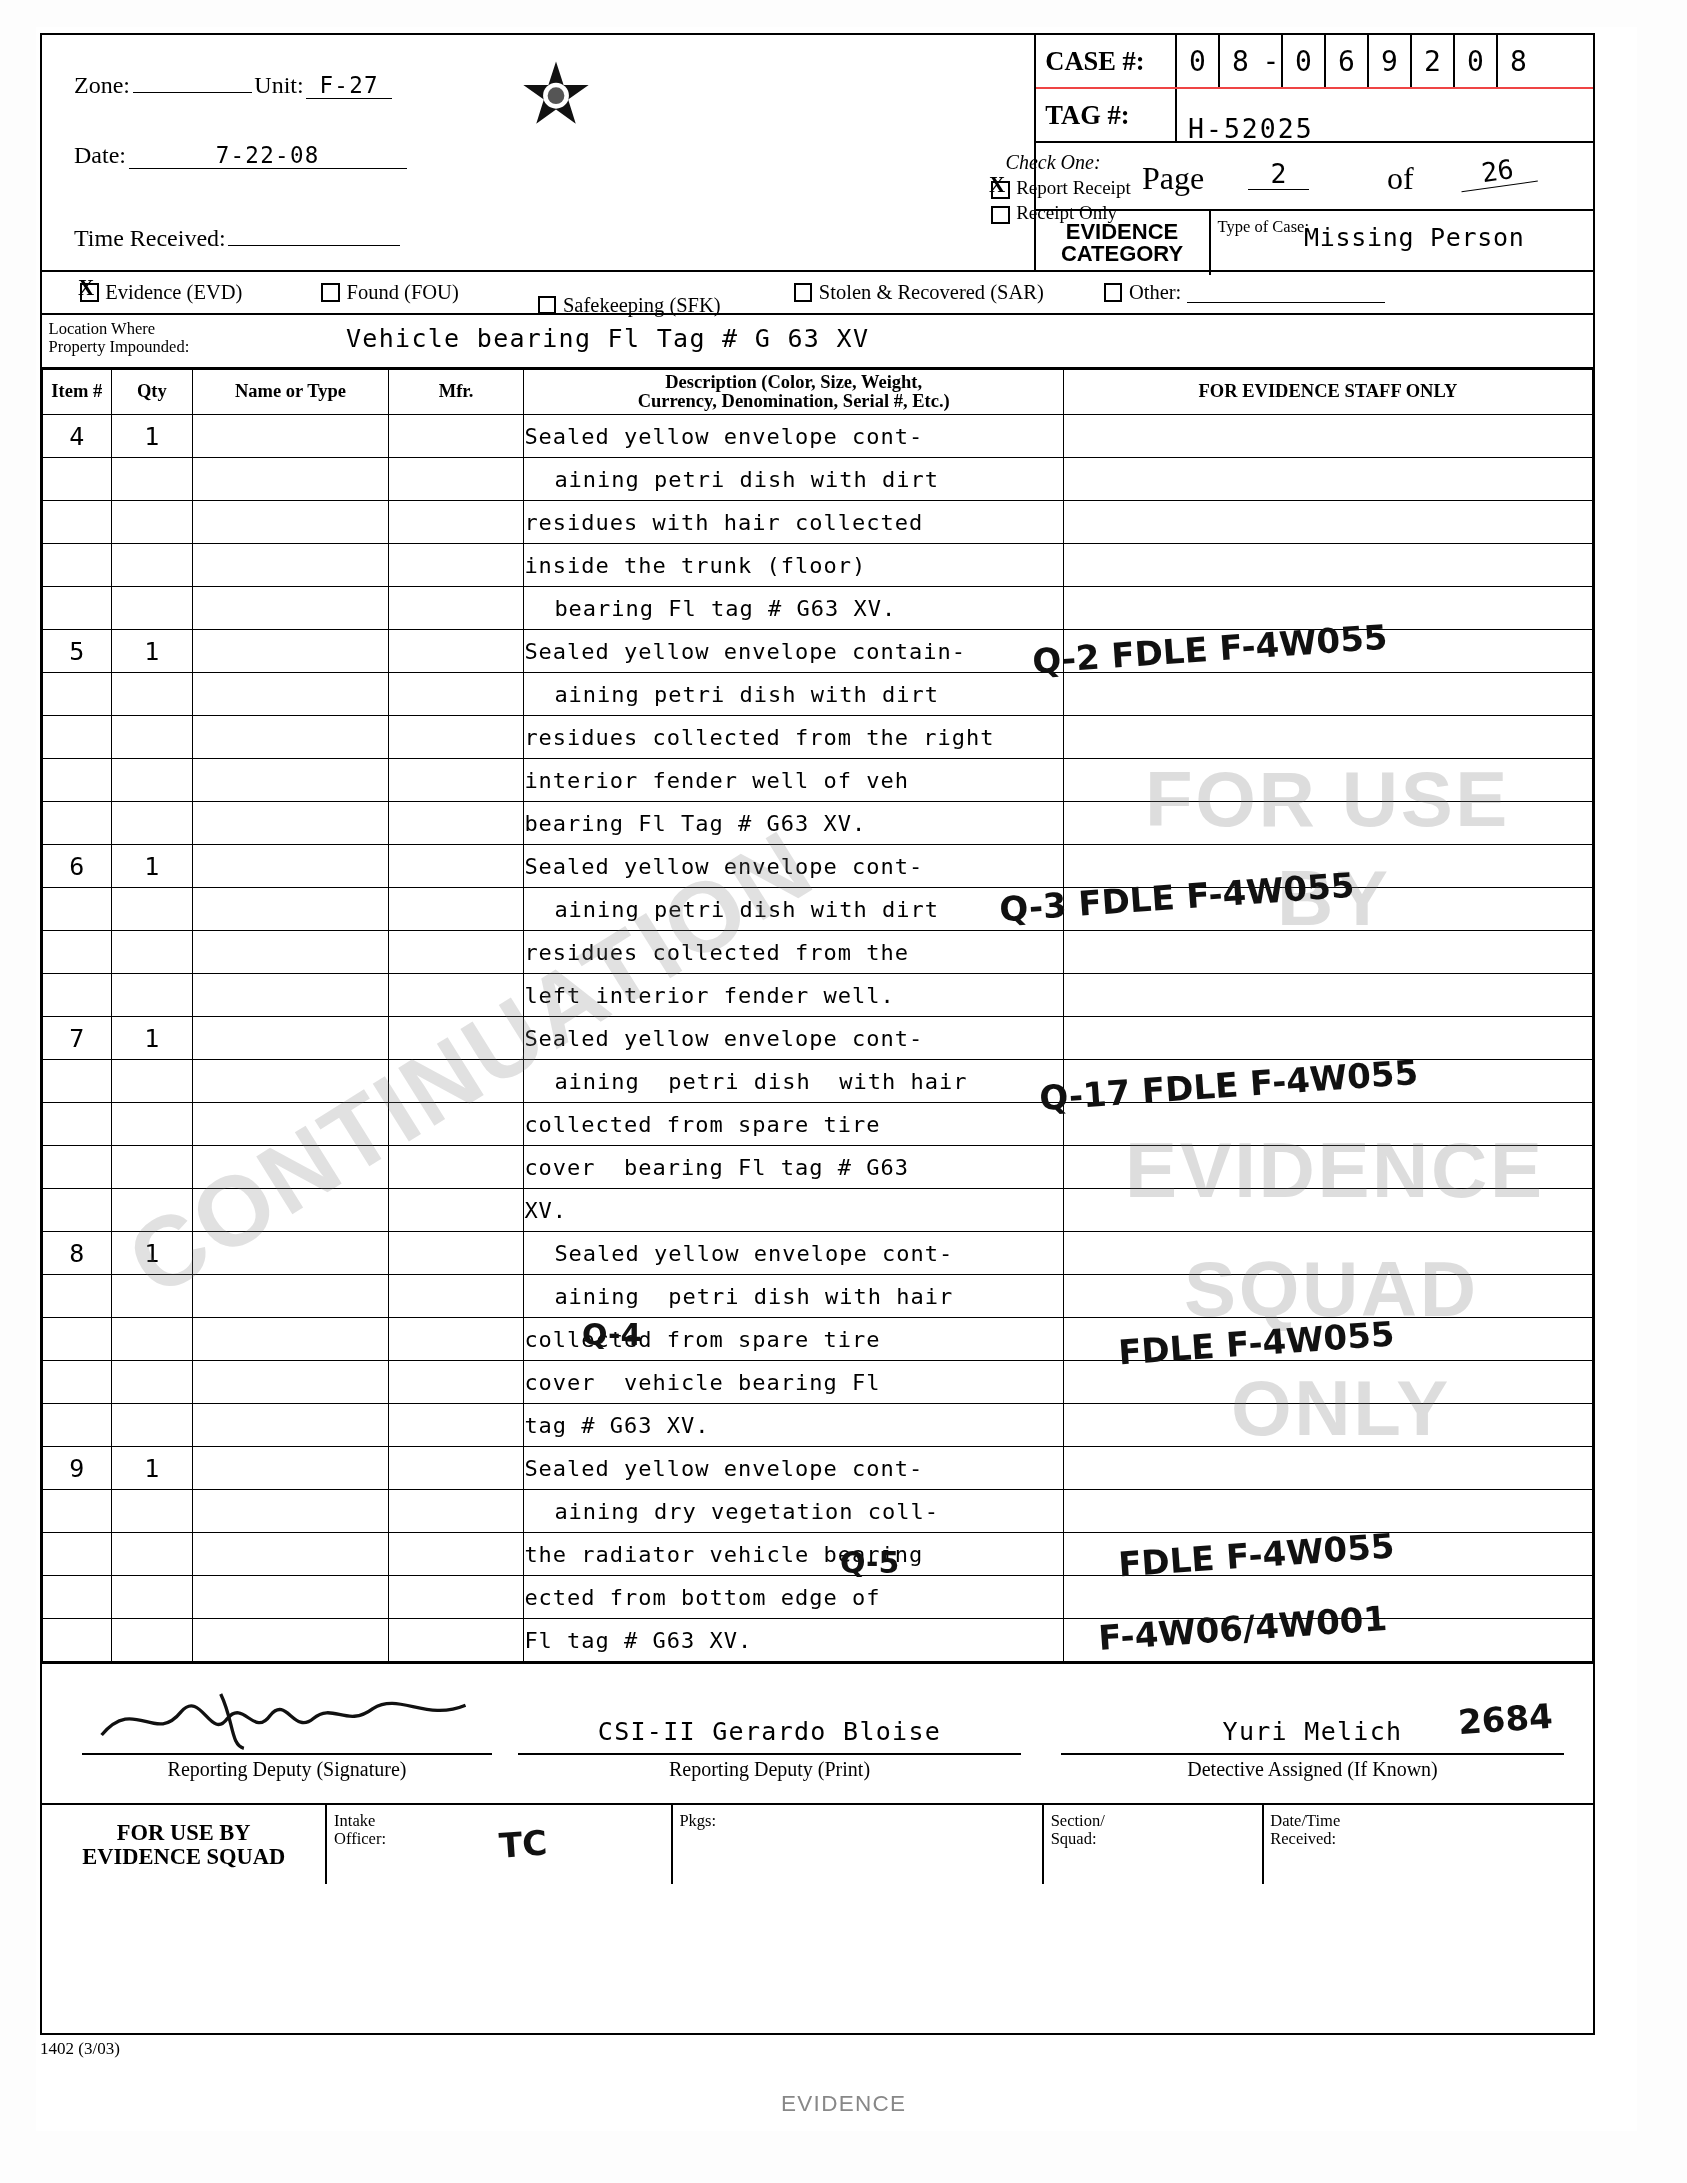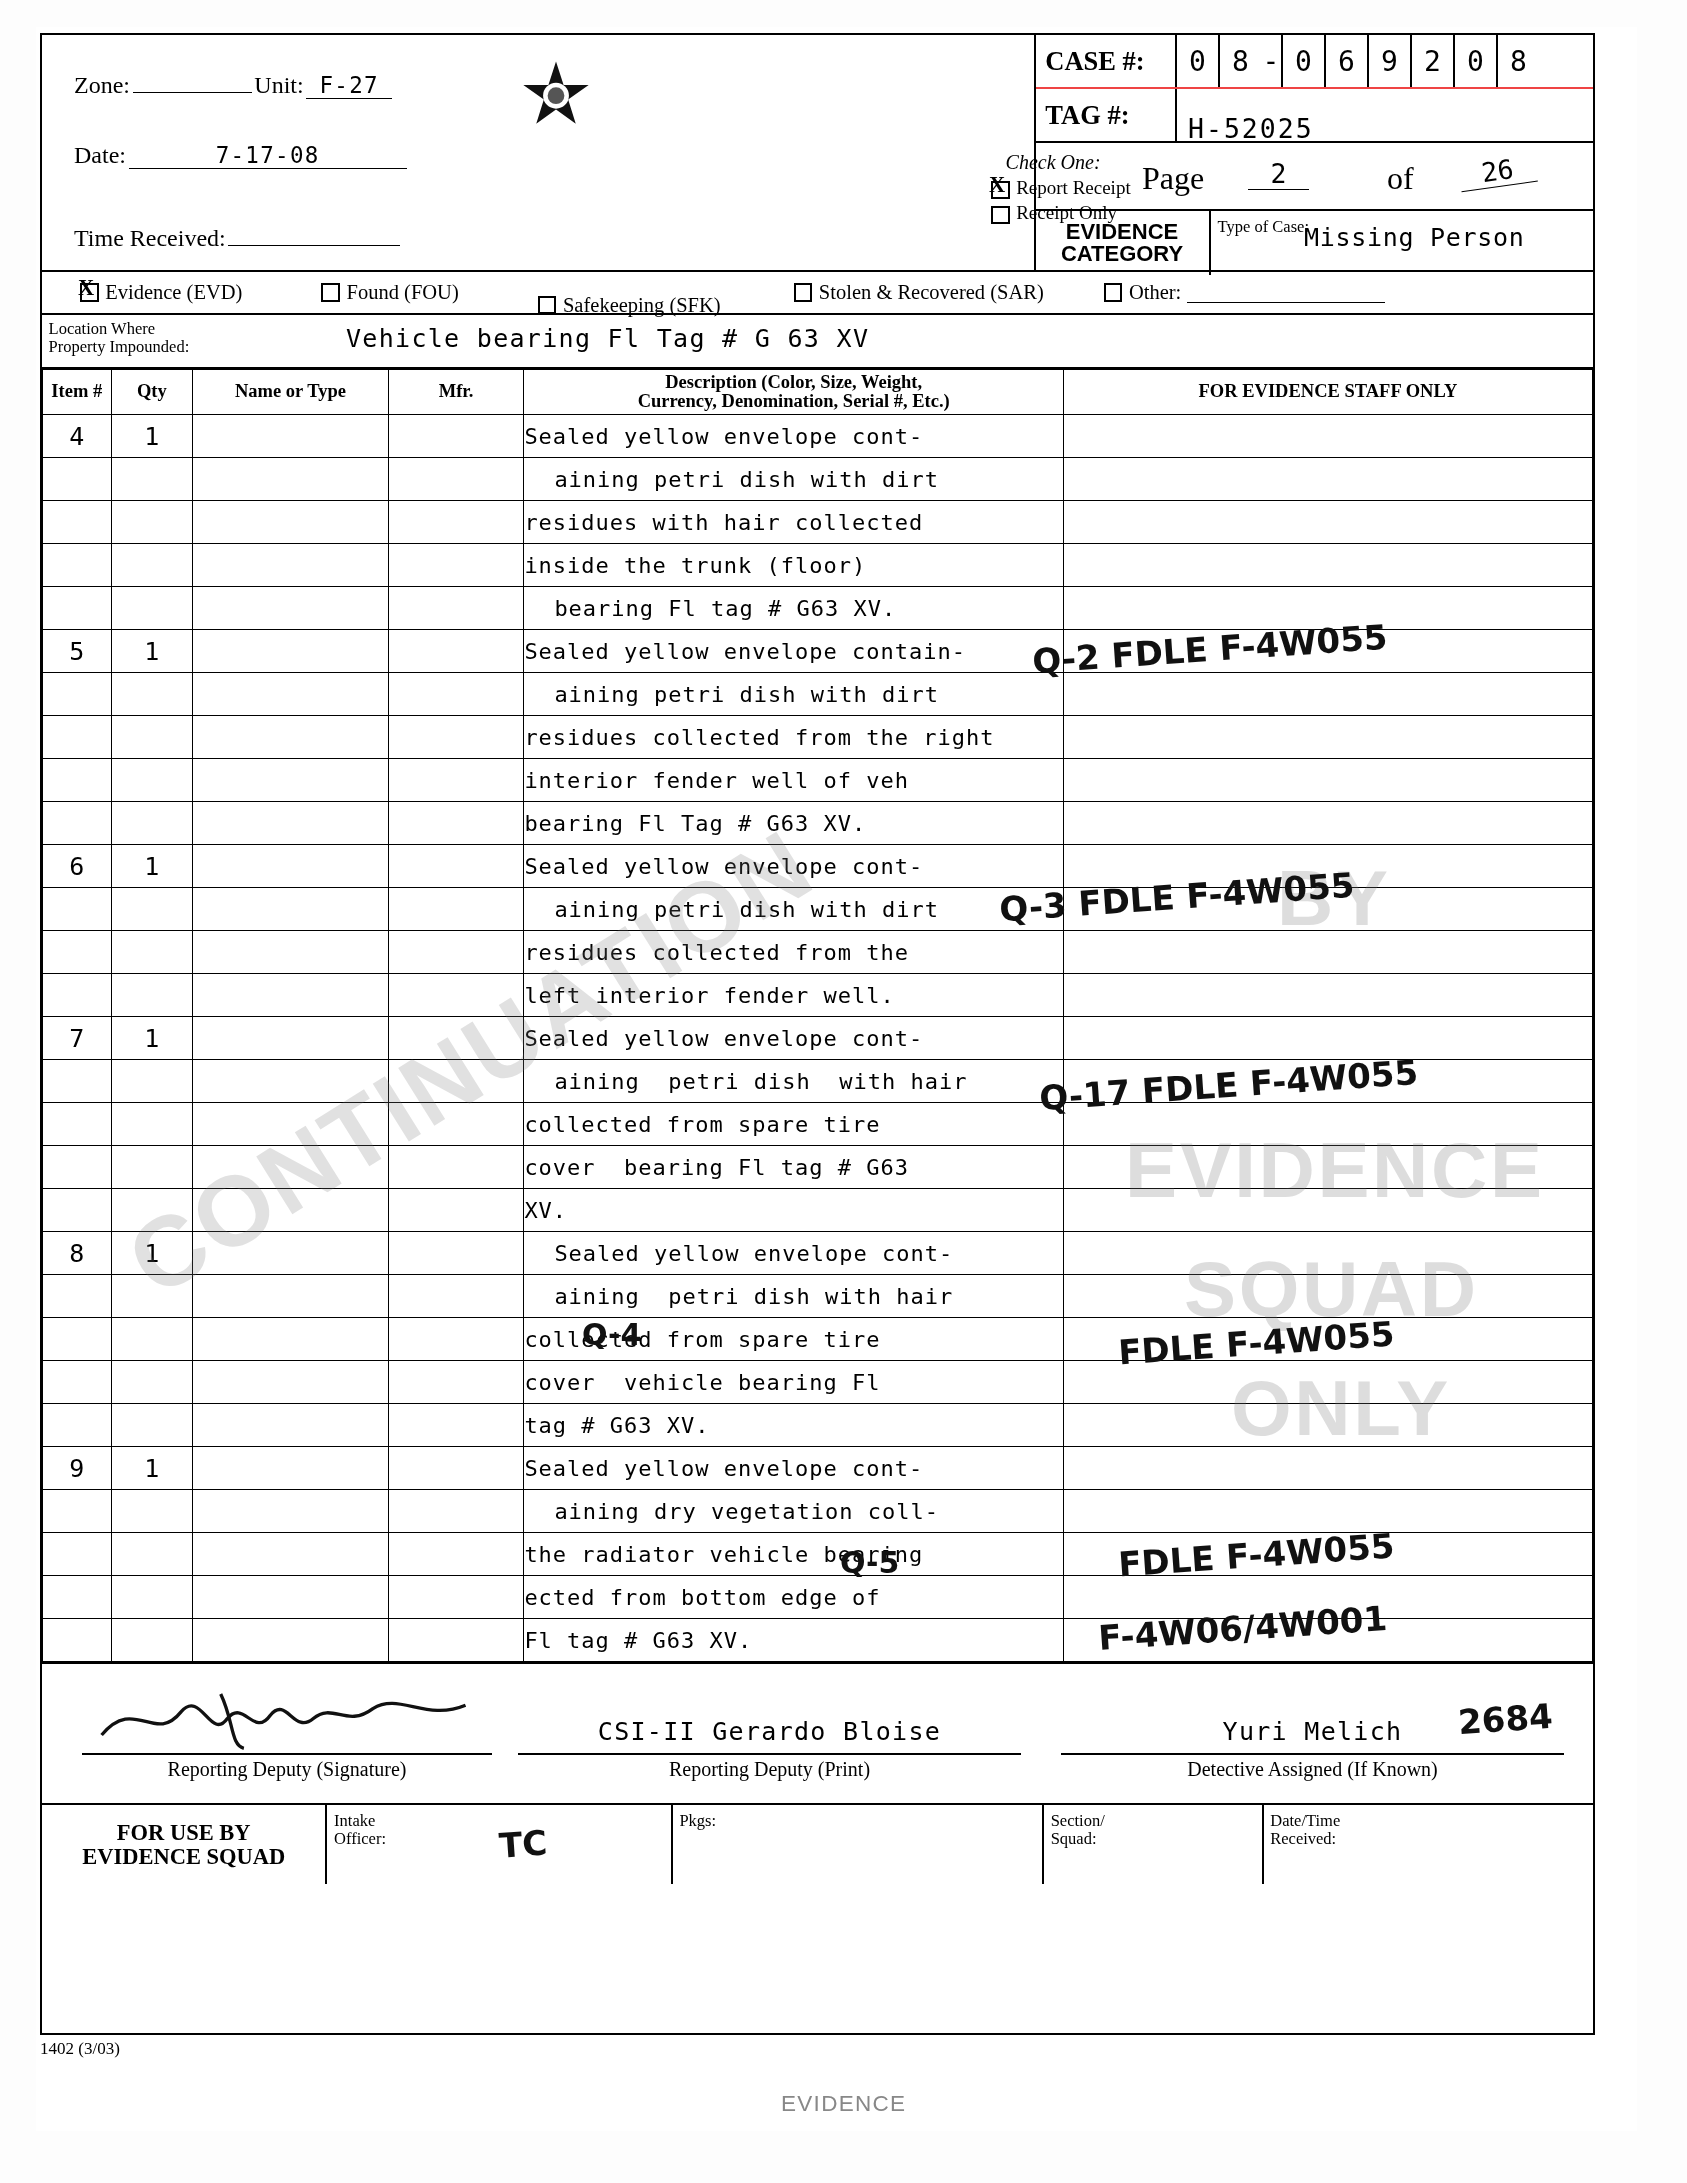--- a/index.html
+++ b/index.html
@@ -117,21 +117,21 @@
     <div class="hdr">
       <div class="hdr-left">
         <div class="zone-row">
           <span class="lbl">Zone:</span>
           <span class="ul" style="width:119px;height:25px;"></span>
           <span class="lbl">Unit:</span>
           <span class="hw ul" style="padding:0 13.2px;">F-27</span>
         </div>
         <div class="date-row">
           <span class="lbl">Date:</span>
-          <span class="hw ul" style="width:278px;display:inline-block;text-align:center;">7-17-08</span>
+          <span class="hw ul" style="width:278px;display:inline-block;text-align:center;">7-22-08</span>
         </div>
         <div class="time-row">
           <span class="lbl">Time Received:</span>
           <span class="ul" style="width:172px;height:25px;"></span>
         </div>
       </div>
 
       <div class="hdr-mid">
         <div class="badge">
           <svg width="76" height="76" viewBox="0 0 100 100">
@@ -525,20 +525,21 @@
       </div>
       <div class="fcell" style="width:330px;">
         <span class="fl">
           <span>Date/Time</span><br><span>Received:</span>
         </span>
       </div>
     </div>
   </div>
 
   <div class="wm wm-cont">CONTINUATION</div>
+  <div class="wm wm-r" style="left:1145px;top:754px;">FOR USE</div>
   <div class="wm wm-r" style="left:1277px;top:853px;">BY</div>
   <div class="wm wm-r" style="left:1125px;top:1125px;">EVIDENCE</div>
   <div class="wm wm-r" style="left:1184px;top:1244px;">SQUAD</div>
   <div class="wm wm-r" style="left:1231px;top:1363px;">ONLY</div>
 
   <div class="hwink s2" style="left:1032px;top:629px;">Q-2 FDLE F-4W055</div>
   <div class="hwink s2" style="left:999px;top:877px;">Q-3 FDLE F-4W055</div>
   <div class="hwink s2" style="left:1039px;top:1065px;">Q-17 FDLE F-4W055</div>
   <div class="hwink s2" style="left:1118px;top:1323px;">FDLE F-4W055</div>
   <div class="hwink s2" style="left:1118px;top:1535px;">FDLE F-4W055</div>

